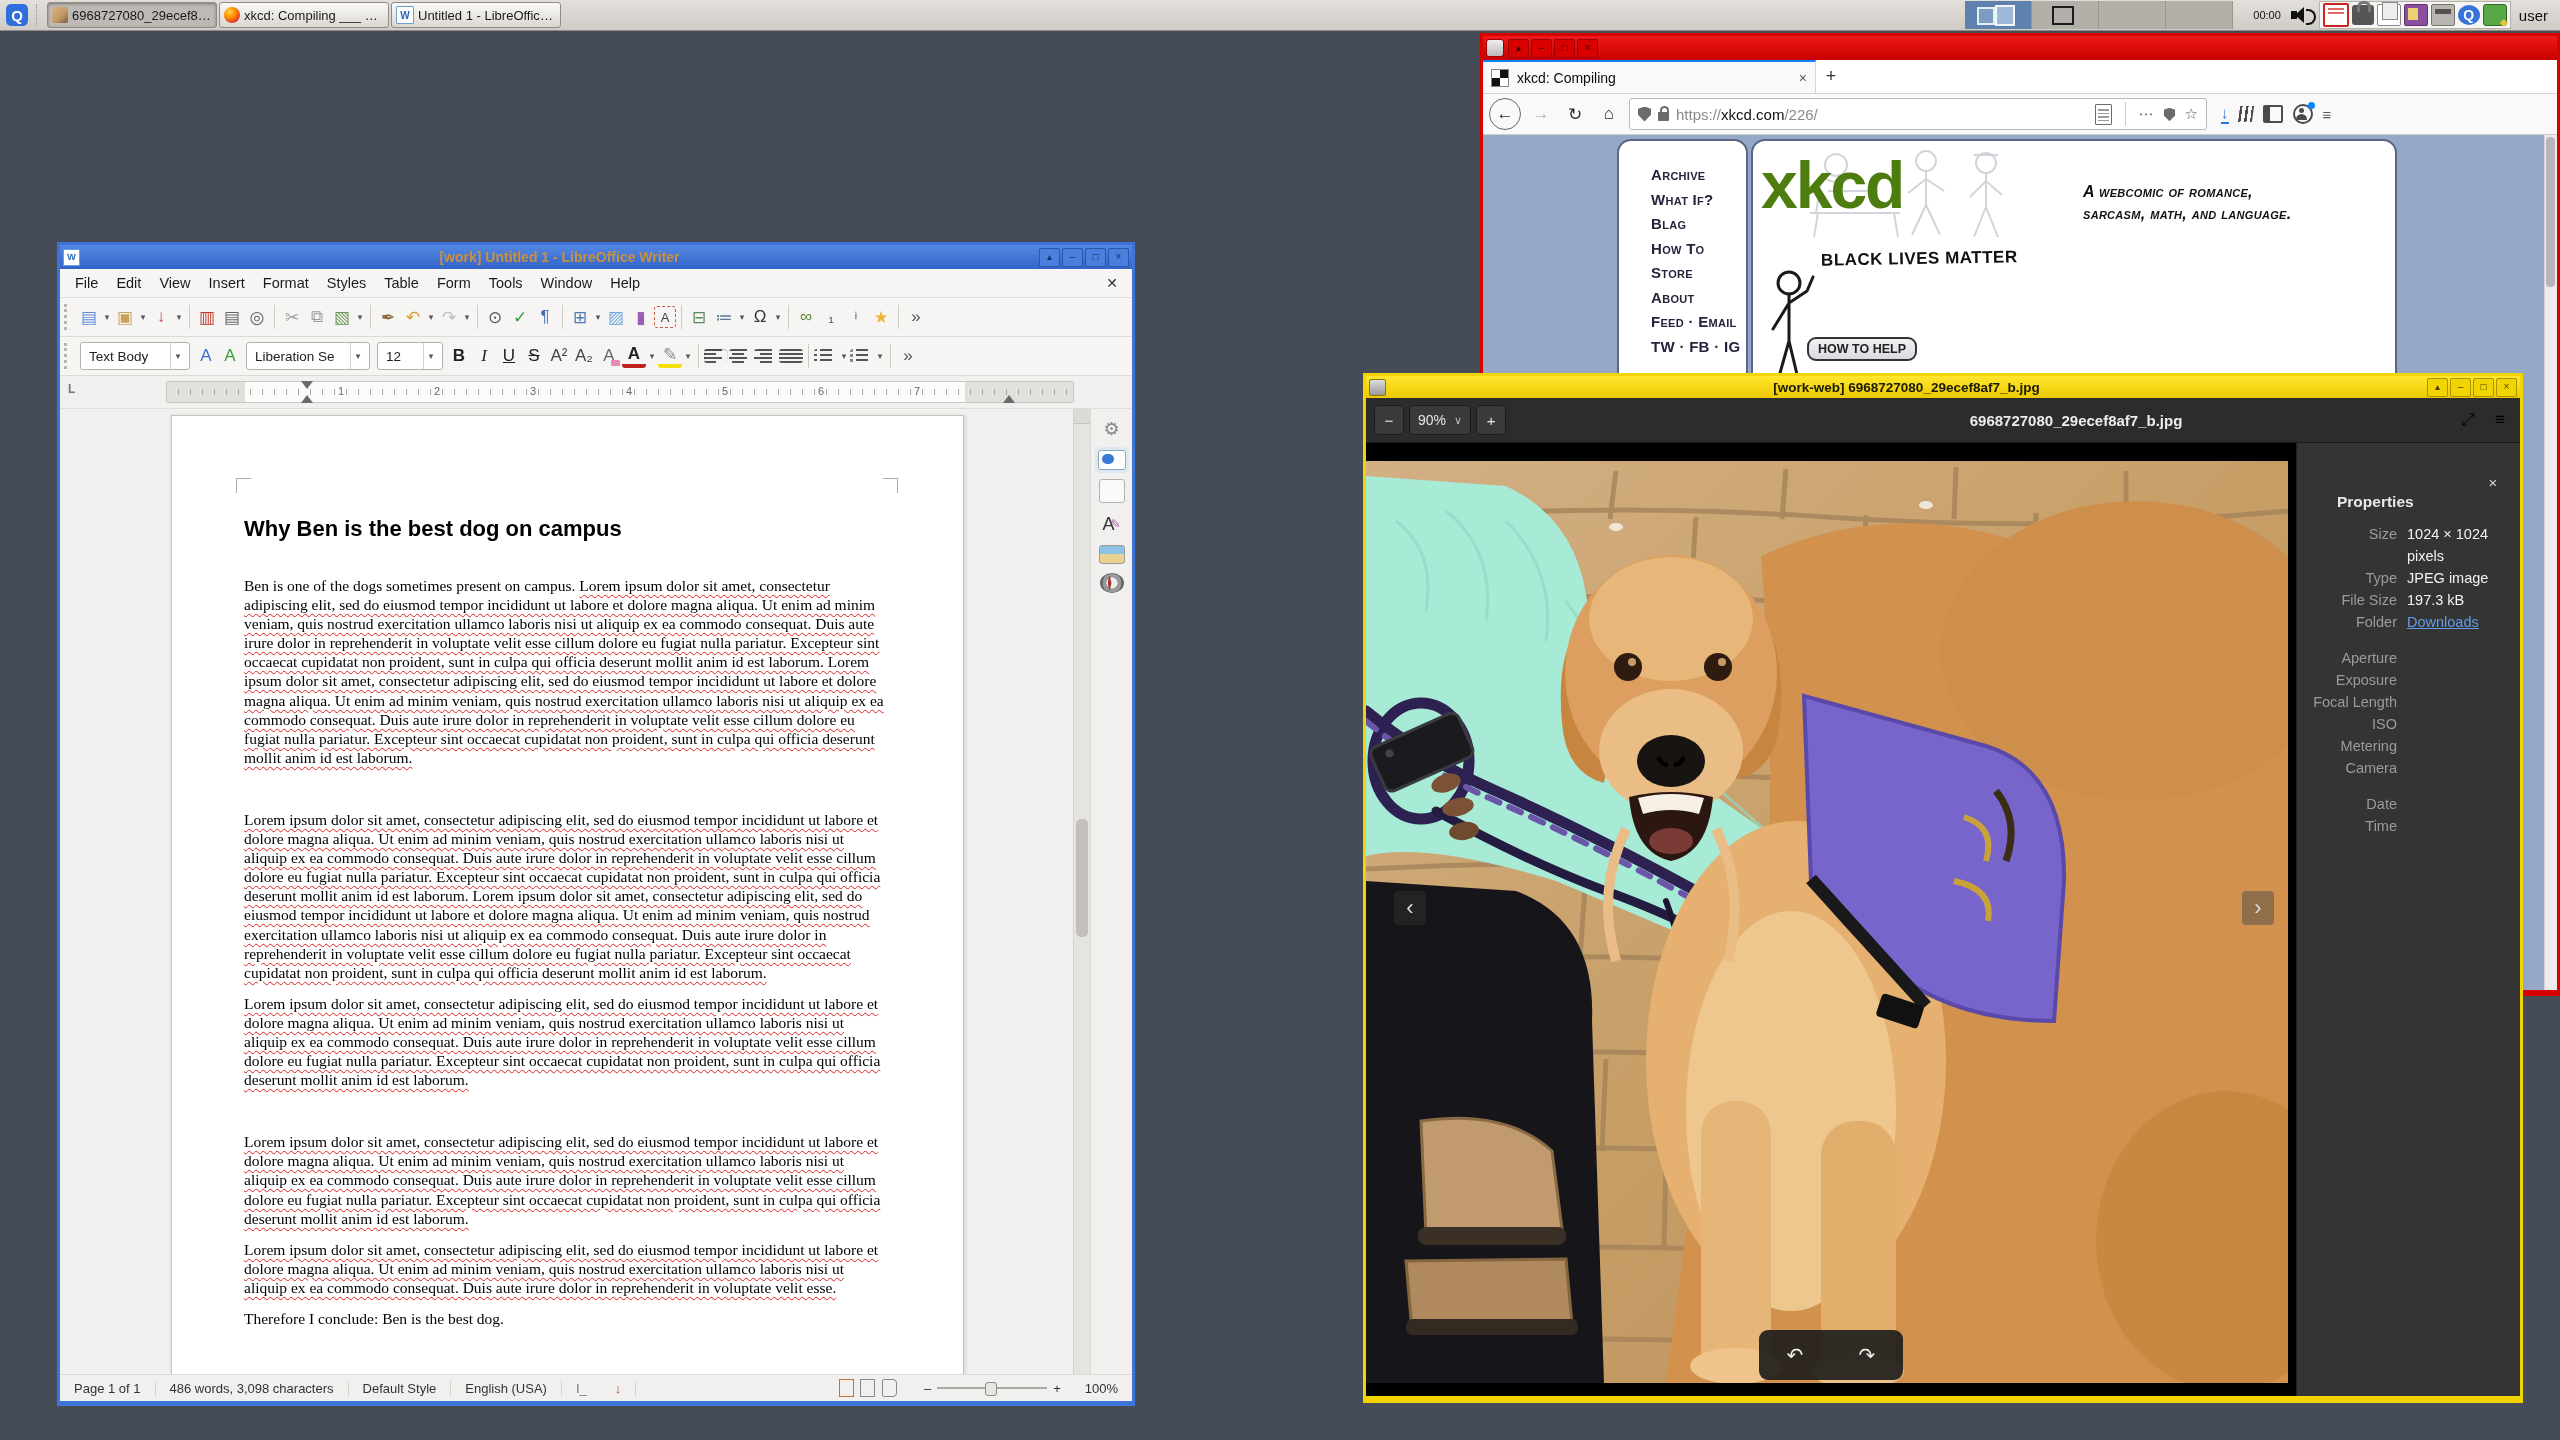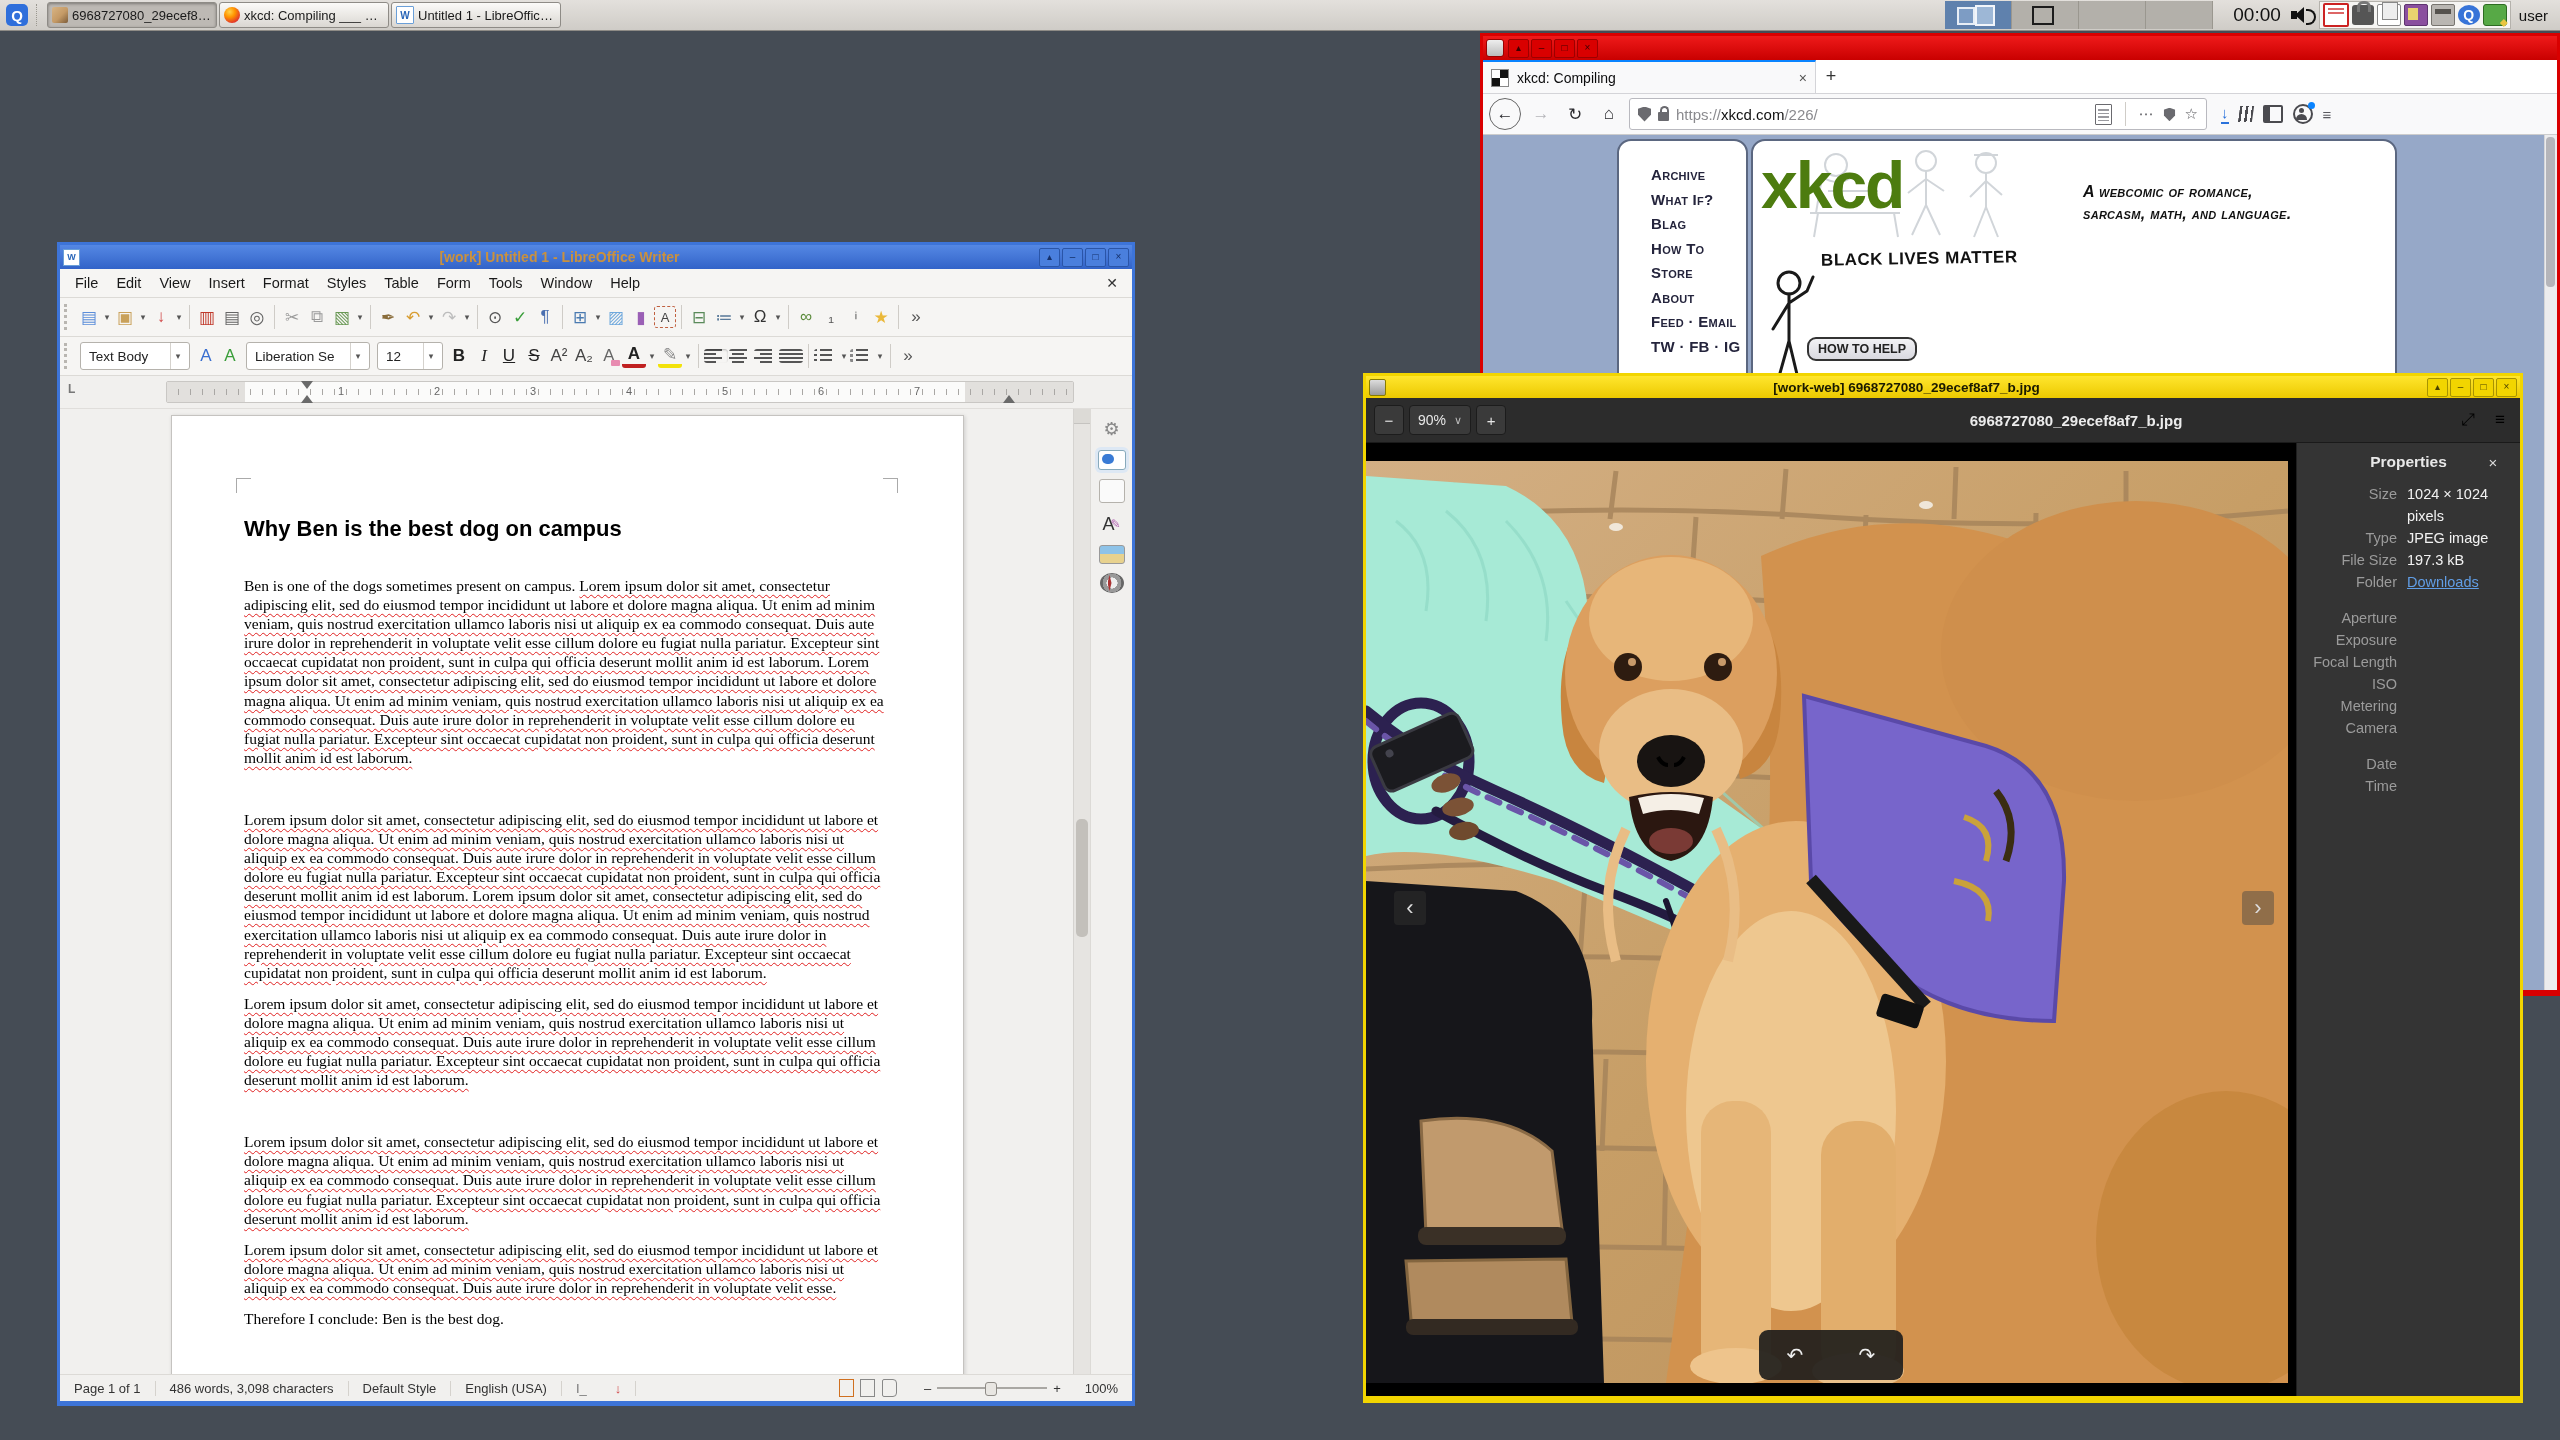--- a/index.html
+++ b/index.html
@@ -23,21 +23,21 @@
   .mini.firefox{border-radius:50%;background:radial-gradient(circle at 35% 30%,#ffd24a 0%,#ff9500 35%,#e1352b 75%,#b01c1c 100%);}
   .mini.writer{background:#fff;border:1px solid #6a9fd8;display:flex;align-items:center;justify-content:center;
                font-size:10px;font-weight:bold;color:#2a66b8;border-radius:1px;}
   #tk-spacer{flex:1;}
   .pager{display:flex;height:28px;margin-right:10px;}
   .pcell{width:66px;height:28px;border-right:1px solid #9a978f;background:#b3b0aa;position:relative;}
   .pcell.on{background:#5f81ad;}
   .pcell.on::before{content:"";position:absolute;left:12px;top:6px;width:14px;height:14px;border:2px solid #e8eef6;background:#7d9cc4;}
   .pcell.on::after{content:"";position:absolute;left:30px;top:4px;width:16px;height:17px;border:2px solid #f2f5fa;background:#9db7d6;}
   .pcell.w2::before{content:"";position:absolute;left:20px;top:5px;width:18px;height:15px;border:2px solid #1c1c1c;background:transparent;}
-  #clock{font-size:19px;color:#111;margin:0 10px;}
+  #clock{font-size:11px;color:#111;margin:0 10px;}
   .spk{width:20px;height:16px;margin-right:8px;position:relative;}
   .spk::before{content:"";position:absolute;left:0;top:4px;width:6px;height:8px;background:#111;}
   .spk::after{content:"";position:absolute;left:4px;top:0;border-top:8px solid transparent;border-bottom:8px solid transparent;border-right:9px solid #111;}
   .spk .wav{position:absolute;left:15px;top:2px;width:8px;height:12px;border:2px solid #111;border-left:none;border-radius:0 10px 10px 0;}
   #tray{display:flex;align-items:center;gap:3px;background:#f6f5f3;border:1px solid #b5b2ac;padding:1px 3px;height:24px;margin-right:8px;}
   .tri{width:22px;height:20px;position:relative;border-radius:2px;}
   .tri.tr-display{border:2px solid #cc2222;background:#fff;}
   .tri.tr-display::after{content:"";position:absolute;left:3px;top:3px;right:3px;height:7px;background:repeating-linear-gradient(#d66 0 2px,#fff 2px 4px);}
   .tri.tr-lock{background:#555;border-radius:3px;}
   .tri.tr-lock::before{content:"";position:absolute;left:5px;top:-4px;width:8px;height:8px;border:3px solid #777;border-bottom:none;border-radius:6px 6px 0 0;}
@@ -132,21 +132,21 @@
   #photo{position:absolute;left:0;top:18px;width:922px;height:922px;}
   .navov{position:absolute;width:32px;height:34px;background:rgba(40,40,40,.75);border-radius:4px;color:#ddd;
          font-size:22px;display:flex;align-items:center;justify-content:center;top:448px;}
   #prevbtn{left:28px;}
   #nextbtn{right:22px;background:rgba(90,80,70,.55);}
   #rotbar{position:absolute;left:50%;transform:translateX(-50%);bottom:16px;width:144px;height:50px;
           background:rgba(32,30,28,.92);border-radius:9px;display:flex;align-items:center;justify-content:space-around;}
   #rotbar .hbtn{background:transparent;border:none;font-size:20px;color:#eee;}
   #props{flex:1;background:#343434;border-left:1px solid #1f1f1f;color:#e8e8e8;padding-top:10px;box-sizing:border-box;}
   #prophead{display:flex;align-items:center;padding:0 14px 12px 14px;}
-  #prophead .pt{flex:1;text-align:center;font-weight:bold;font-size:15.5px;padding-left:26px;}
+  #prophead .pt{flex:1;text-align:left;font-weight:bold;font-size:15.5px;padding-left:26px;margin-top:40px;}
   #propclose{width:26px;text-align:center;color:#dcdcdc;font-size:15px;}
   .prow{display:flex;line-height:22px;font-size:14.5px;}
   .prow .pl{width:100px;text-align:right;color:#9b9b9b;padding-right:10px;flex:0 0 100px;}
   .prow .pv{color:#f2f2f2;}
   .prow .pv.link{color:#619ee6;text-decoration:underline;text-align:center;}
   .pgap{height:14px;}
 
   
   #lowin{left:57px;top:242px;width:1078px;height:1164px;background:#3d74d8;padding:3px;z-index:30;box-sizing:border-box;}
   #lowin .tbar{background:linear-gradient(#5588e4,#3263c8);}

